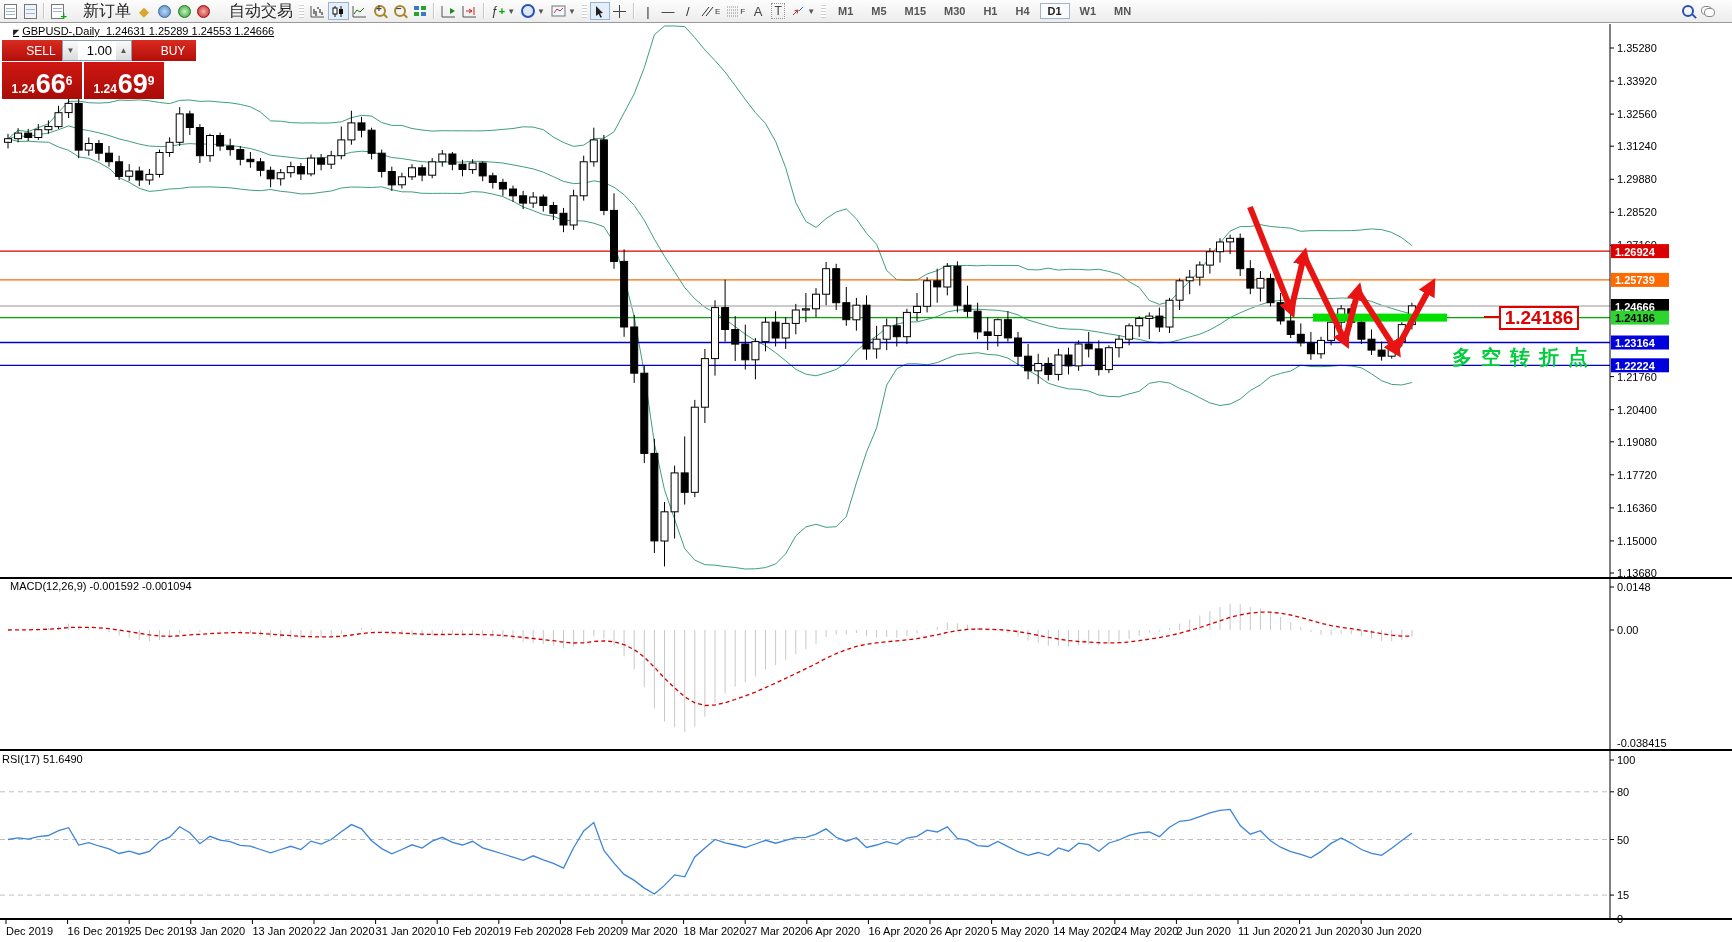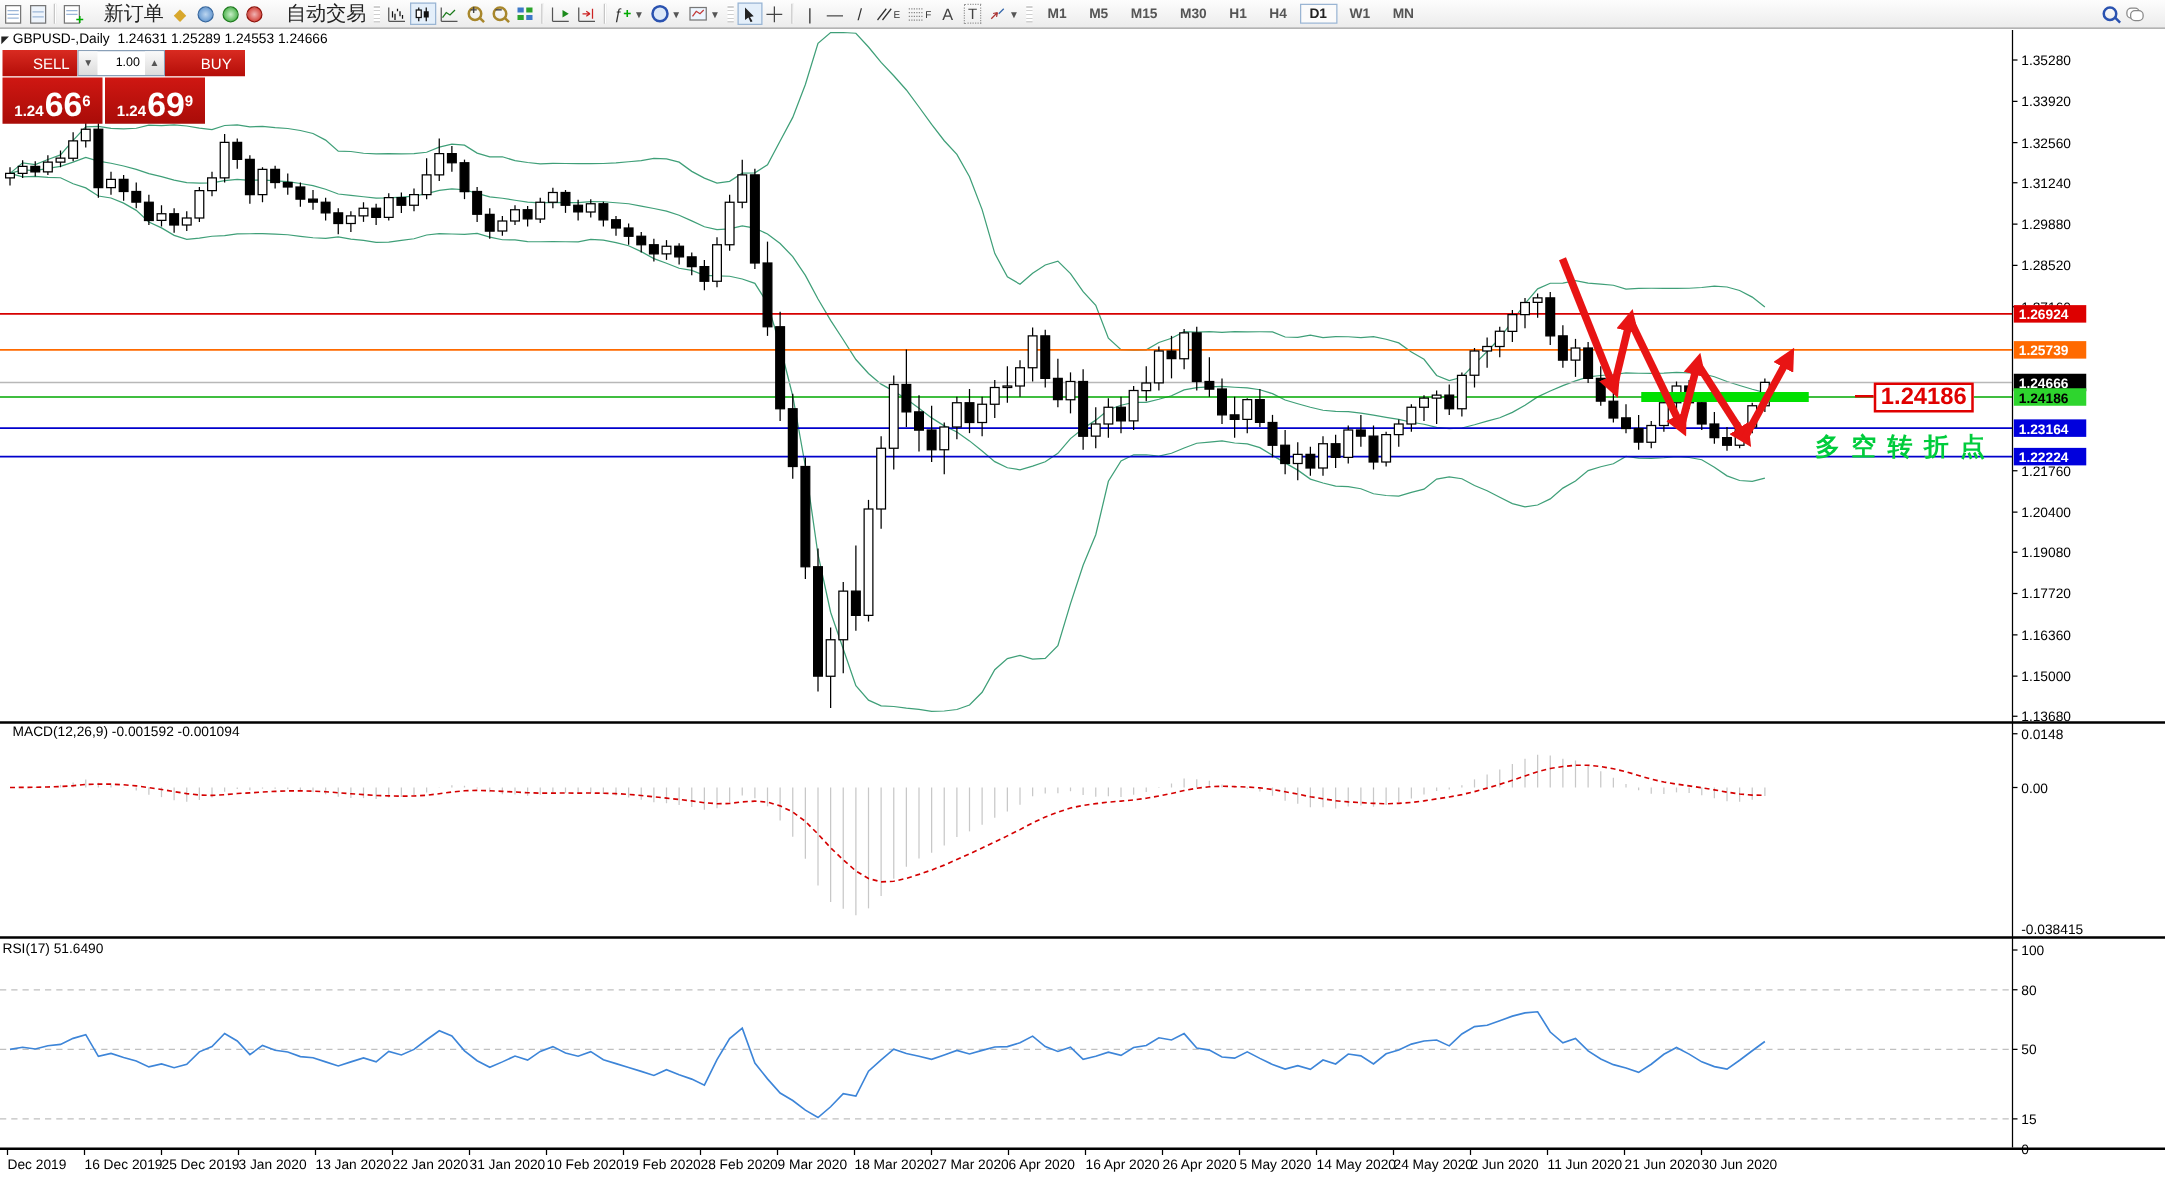--- a/index.html
+++ b/index.html
@@ -29,33 +29,33 @@
   .bluemag{position:relative;width:8px;height:8px;border:2px solid #2a52b0;border-radius:50%;}
   .bluemag:after{content:"";position:absolute;width:6px;height:2px;background:#2a52b0;
     transform:rotate(45deg);right:-5px;bottom:-2px;}
   .chat{position:relative;width:14px;height:10px;}
   .chat i{position:absolute;border:1px solid #888;border-radius:4px;background:#fff;width:9px;height:7px;}
   .chat i:nth-child(1){left:0;top:0;}
   .chat i:nth-child(2){right:0;top:2px;}
   .dot{border-radius:50%;display:inline-block;}
   
   .ov{position:absolute;z-index:5;}
-  #symbol-line{left:1px;top:25px;font-size:11px;color:#000;white-space:nowrap;}
+  #symbol-line{left:13px;top:25px;font-size:11px;color:#000;white-space:nowrap;text-decoration:underline;}
   #symbol-line .tri{font-size:8px;color:#222;margin-right:3px;}
   
   #ocp{left:2px;top:40px;width:194px;z-index:6;}
   .ocp-r1{display:flex;height:21px;}
   .btn-sell,.btn-buy{background:linear-gradient(#d92b21,#b40d08);color:#fff;font-size:12px;
     display:flex;align-items:center;justify-content:center;padding-left:18px;}
   .btn-sell{width:42px;}
   .btn-buy{width:46px;}
   .spin{display:flex;flex:1;border:1px solid #8aa0b8;background:#fff;box-sizing:border-box;}
   .spin .ar{width:15px;background:linear-gradient(#fafafa,#dcdcdc);color:#555;font-size:8px;
     display:flex;align-items:center;justify-content:center;}
-  .spin .val{flex:1;font-size:10px;color:#000;display:flex;align-items:center;justify-content:flex-end;padding-right:4px;}
+  .spin .val{flex:1;font-size:13px;color:#000;display:flex;align-items:center;justify-content:flex-end;padding-right:4px;}
   .ocp-r2{display:flex;margin-top:1px;}
   .px{width:80px;height:37px;background:linear-gradient(#cf1712,#a90c08);color:#fff;
     display:flex;align-items:flex-end;justify-content:center;padding-bottom:3px;box-sizing:border-box;}
   .px+.px{margin-left:2px;}
   .px .base{font-size:12px;font-weight:bold;margin-right:1px;line-height:14px;}
   .px .big{font-size:27px;font-weight:bold;line-height:24px;}
   .px .sup{font-size:12px;font-weight:bold;line-height:30px;vertical-align:top;}
   #macd-label{left:10px;top:580px;font-size:11px;color:#000;}
   #rsi-label{left:2px;top:753px;font-size:11px;color:#000;}
   #price-callout{left:1499px;top:306px;width:80px;height:24px;border:2px solid #e00000;

